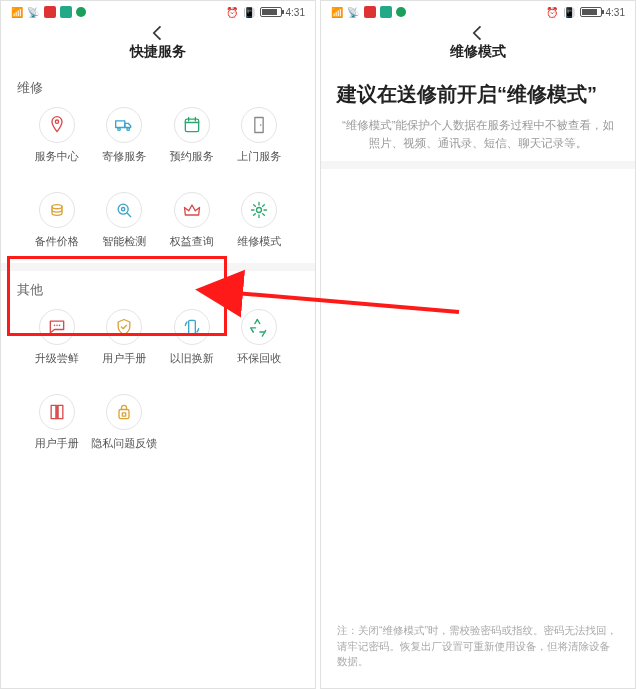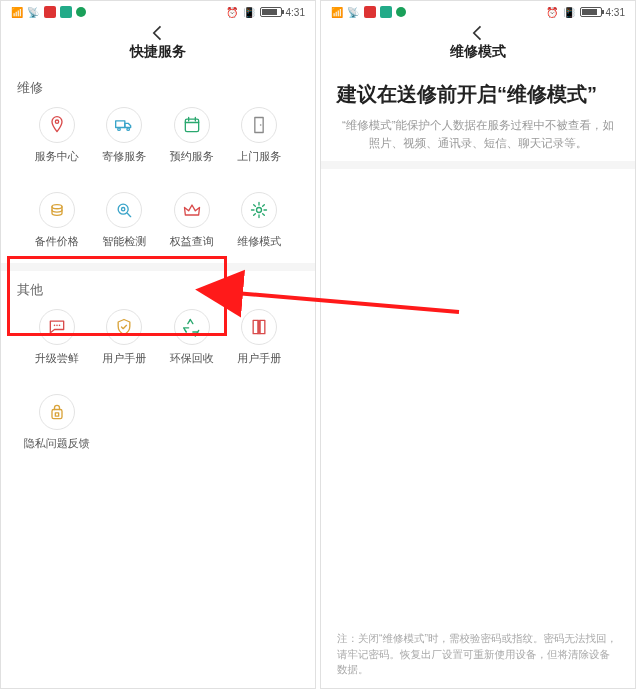--- a/index.html
+++ b/index.html
@@ -40,21 +40,21 @@
   .backup { font-size: 12px; color:#888; text-align:center; padding: 14px 16px 4px; }
   .backup .link { color:#1398c8; }
   .bigbtn-wrap { display:flex; flex-direction:column; align-items:center; padding-top:22px; }
   .ring { width:150px; height:150px; border-radius:50%; position:relative; display:flex; align-items:center; justify-content:center; }
   .ring::before { content:""; position:absolute; inset:0; border-radius:50%;
     background: repeating-conic-gradient(#b9e4d3 0 3deg, transparent 3deg 9deg);
     -webkit-mask: radial-gradient(circle, transparent 66px, #000 66px); mask: radial-gradient(circle, transparent 66px, #000 66px);
   }
   .ring .inner { width:118px; height:118px; border-radius:50%; border:1px solid #e8e8e8; display:flex; align-items:center; justify-content:center; font-size:20px; color:#1aa36a; background:#fff; z-index:1; }
   .hint { margin-top:18px; font-size:12px; color:#999; }
-  .note { position:absolute; bottom:10px; left:16px; right:16px; font-size:10.5px; color:#aaa; line-height:1.5; }
+  .note { position:absolute; bottom:18px; left:16px; right:16px; font-size:10.5px; color:#aaa; line-height:1.5; }
 
   
   .arrow-svg { position:absolute; left:0; top:0; width:640px; height:689px; pointer-events:none; }
 </style>
 </head>
 <body>
 
 <div class="stage">
 
   <div class="phone left">
@@ -183,20 +183,29 @@
             <svg viewBox="0 0 24 24" width="20" height="20">
               <path fill="none" stroke="#d9a33a" stroke-width="1.6" stroke-linecap="round" stroke-linejoin="round" d="M12 3l7 3v5c0 5-3 8-7 10-4-2-7-5-7-10V6z"></path>
               <path fill="none" stroke="#d9a33a" stroke-width="1.6" stroke-linecap="round" stroke-linejoin="round" d="M9 12l2 2 4-4"></path>
             </svg>
           </span>
           <span>用户手册</span>
         </div>
         <div class="item">
           <span class="ico">
             <svg viewBox="0 0 24 24" width="20" height="20">
+              <rect fill="none" stroke="#3aa4c9" stroke-width="1.6" stroke-linecap="round" stroke-linejoin="round" x="8" y="4" width="8" height="16" rx="1.5"></rect>
+              <path fill="none" stroke="#3aa4c9" stroke-width="1.6" stroke-linecap="round" stroke-linejoin="round" d="M4 10a8 8 0 012-4M20 14a8 8 0 01-2 4"></path>
+            </svg>
+          </span>
+          <span>以旧换新</span>
+        </div>
+        <div class="item">
+          <span class="ico">
+            <svg viewBox="0 0 24 24" width="20" height="20">
               <path fill="none" stroke="#2aa86f" stroke-width="1.6" stroke-linecap="round" stroke-linejoin="round" d="M7 8l3-5 3 5M13 18h6l-3 5M5 18l-3-5h6"></path>
               <path fill="none" stroke="#2aa86f" stroke-width="1.6" stroke-linecap="round" stroke-linejoin="round" d="M10 3l-1 2M19 18l1-2M5 18l-1-2"></path>
             </svg>
           </span>
           <span>环保回收</span>
         </div>
         <div class="item">
           <span class="ico">
             <svg viewBox="0 0 24 24" width="20" height="20">
               <path fill="none" stroke="#d94b4b" stroke-width="1.6" stroke-linecap="round" stroke-linejoin="round" d="M5 4h6v16H5zM13 4h6v16h-6z"></path>

